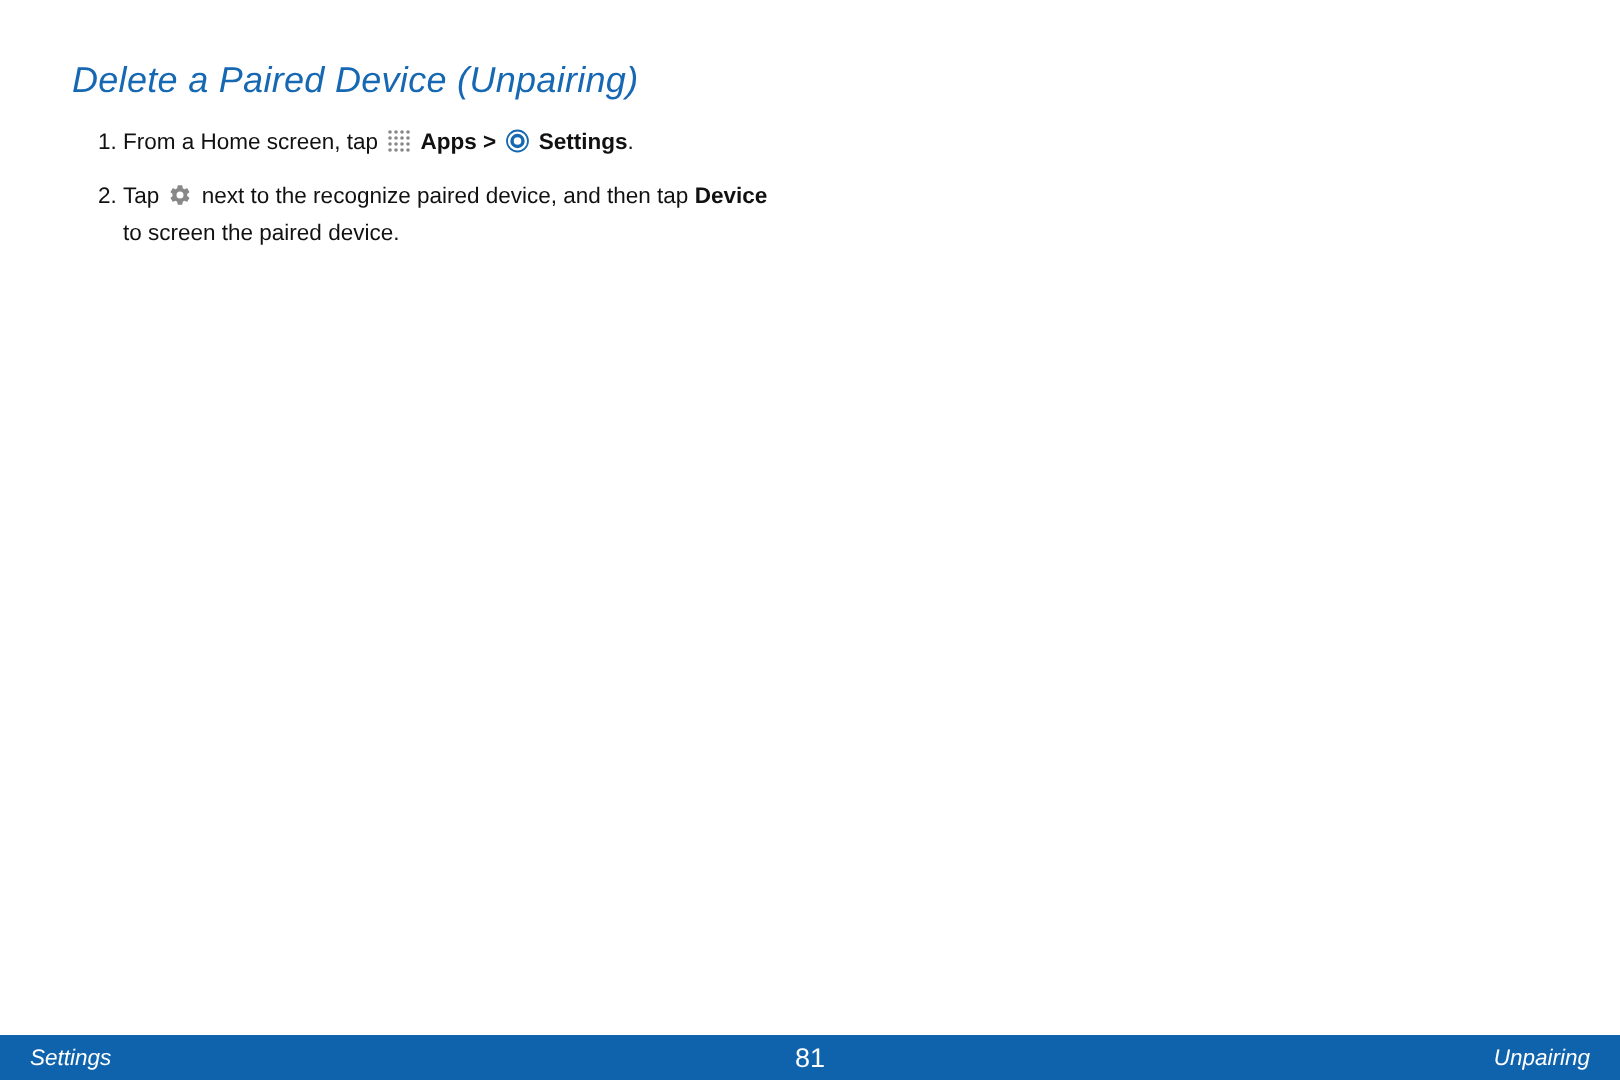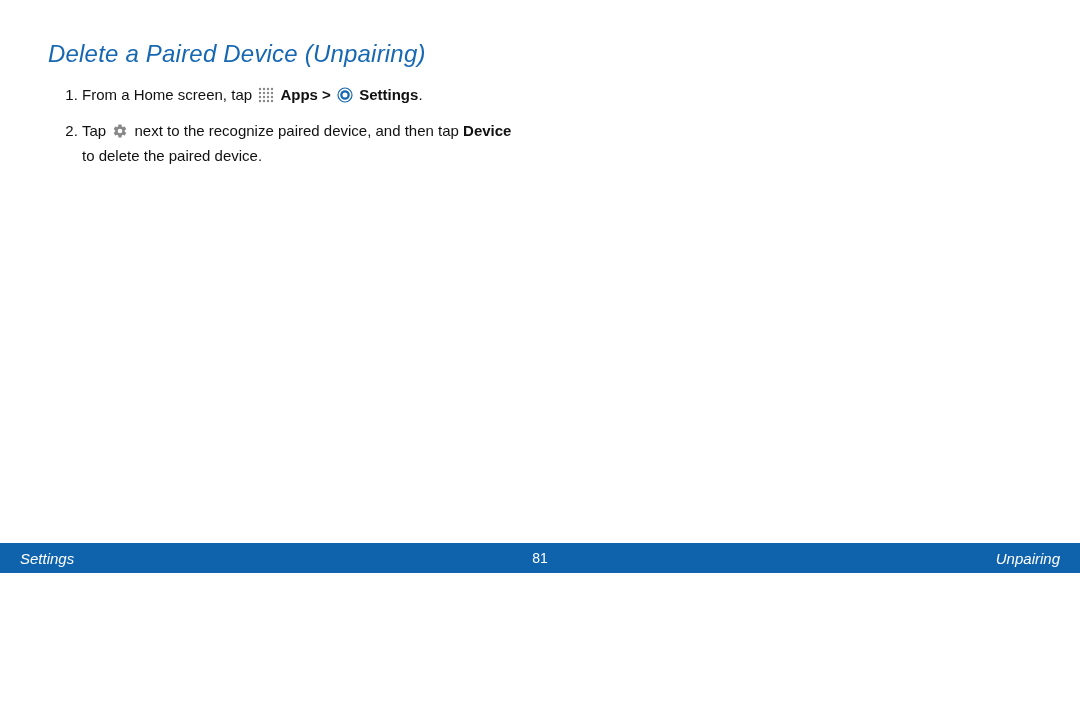--- a/index.html
+++ b/index.html
@@ -1,17 +1,17 @@
 <!DOCTYPE html>
 <html><head>
 <meta charset="utf-8">
 <style>
   * { margin: 0; padding: 0; box-sizing: border-box; }
   html, body { width: 1080px; height: 720px; font-family: Arial, Helvetica, sans-serif; background: #fff; color: #000; }
-  .page { position: relative; width: 1080px; height: 573px; }
+  .page { position: relative; width: 1080px; height: 720px; }
   .content { padding: 40px 48px 0 48px; max-width: 560px; }
   .heading {
     font-style: italic;
     color: #1668b3;
     font-size: 24px;
     font-weight: 400;
     margin-bottom: 16px;
     letter-spacing: 0.2px;
   }
   .intro {
@@ -41,21 +41,21 @@
     display: flex;
     align-items: center;
     justify-content: space-between;
     padding: 0 20px;
   }
   .footer .center {
     position: absolute;
     left: 50%;
     transform: translateX(-50%);
     font-style: normal;
-    font-size: 14px;
+    font-size: 18px;
   }
 </style>
 </head>
 <body>
 
 <div class="page">
   <div class="content">
     <h2 class="heading">Delete a Paired Device (Unpairing)</h2>
     <ol class="steps">
       <li>
@@ -93,21 +93,21 @@
         </span>
         <span class="bold">Settings</span><span>.</span>
       </li>
       <li>
         <span>Tap </span>
         <span class="inline-icon">
           <svg width="16" height="16" viewBox="0 0 24 24">
             <path fill="#888" d="M19.14 12.94a7.49 7.49 0 0 0 .05-.94 7.49 7.49 0 0 0-.05-.94l2.03-1.58a.5.5 0 0 0 .12-.64l-1.92-3.32a.5.5 0 0 0-.61-.22l-2.39.96a7.03 7.03 0 0 0-1.62-.94l-.36-2.54a.5.5 0 0 0-.5-.42h-3.84a.5.5 0 0 0-.5.42l-.36 2.54c-.58.24-1.12.56-1.62.94l-2.39-.96a.5.5 0 0 0-.61.22L2.66 8.84a.5.5 0 0 0 .12.64l2.03 1.58c-.3.31-.5.63-.5.94s.2.63.5.94l-2.03 1.58a.5.5 0 0 0-.12.64l1.92 3.32c.13.22.39.31.61.22l2.39-.96c.5.38 1.04.7 1.62.94l.36 2.54c.4.24.25.42.5.42h3.84c.25 0 .46-.18.5-.42l.36-2.54c.58-.24 1.12-.56 1.62-.94l2.39.96c.22.09.48 0 .61-.22l1.92-3.32a.5.5 0 0 0-.12-.64l-2.03-1.58zM12 15.5A3.5 3.5 0 1 1 12 8.5a3.5 3.5 0 0 1 0 7z"></path>
           </svg>
         </span>
-        <span> next to the recognize paired device, and then tap </span><span class="bold">Device</span><span> to delete the paired device.</span>
+        <span> next to the recognize paired device, and then tap </span><span class="bold">Device</span><span> to screen the paired device.</span>
       </li>
     </ol>
   </div>
 
   <div class="footer">
     <span>Settings</span>
     <span class="center">81</span>
     <span>Unpairing</span>
   </div>
 </div>

